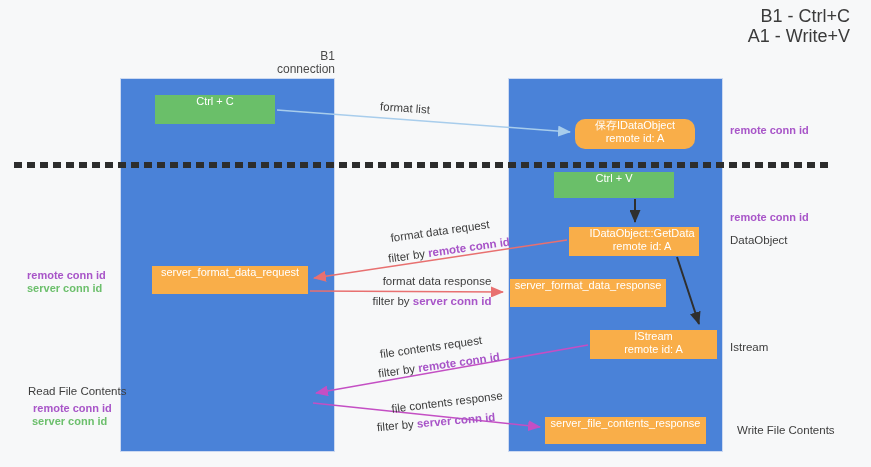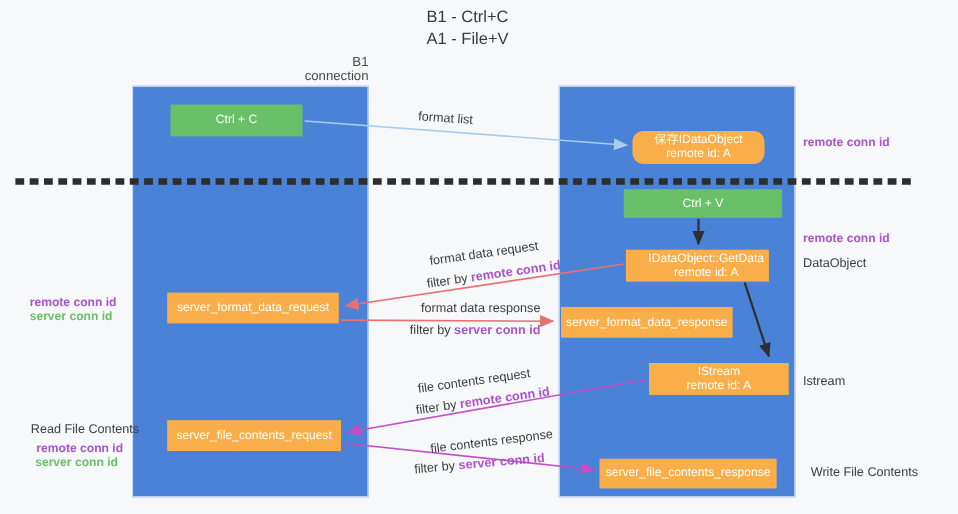--- a/index.html
+++ b/index.html
@@ -1,38 +1,38 @@
 <!DOCTYPE html>
 <html><head>
 <meta charset="utf-8">
 <style>
   html,body { margin:0; padding:0; background:#f7f8f9; }
   .canvas {
     position:relative; width:871px; height:467px; background:#f7f8f9;
     font-family:"Liberation Sans", sans-serif; overflow:hidden;
   }
   .title {
-    position:absolute; left:0; top:6px; width:850px; text-align:center;
-    font-size:15px; color:#3b3b3b; line-height:20px;
+    position:absolute; left:0; top:6px; width:850px; text-align:right;
+    font-size:18px; color:#3b3b3b; line-height:20px;
   }
   .col-header {
     position:absolute; width:215px; text-align:center;
     font-size:12px; color:#4a4a4a; line-height:13px; top:50px;
   }
   .col-header.left { left:120px;text-align:right; }
   .col-header.right { left:508px; }
   .lane {
     position:absolute; top:78px; width:215px; height:374px;
     background:#4a82d8; border:1px solid #ccd9f1; box-sizing:border-box;
   }
   .lane-left { left:120px; }
   .lane-right { left:508px; }
   .node {
     position:absolute; color:#ffffff; font-size:11px; line-height:13px;
-    display:flex; flex-direction:column; align-items:center; justify-content:center;
+    display:flex; flex-direction:column; align-items:center; justify-content:flex-start;
     text-align:center; box-sizing:border-box; white-space:nowrap;
   }
   .node.orange { background:#f9ae49; }
   .node.green  { background:#6abf69; }
   .svg-overlay { position:absolute; left:0; top:0; pointer-events:none; }
   .lbl {
     position:absolute; font-size:11.5px; color:#3d3d3d; white-space:nowrap;
     transform-origin:center center;
   }
   .lbl .purple { color:#a855c8; font-weight:bold; }
@@ -41,41 +41,41 @@
   .side.greent { color:#6cbf6c; font-weight:bold; font-size:11px; }
   .side.black  { color:#3d3d3d; font-size:11.5px; }
 </style>
 </head>
 <body>
 
 <div class="canvas">
 
   <div class="title">
     <div>B1 - Ctrl+C</div>
-    <div>A1 - File+V</div>
+    <div>A1 - Write+V</div>
   </div>
 
   <div class="col-header left">
     <div>B1</div>
     <div>connection</div>
   </div>
 
   <div class="lane lane-left"></div>
   <div class="lane lane-right"></div>
 
   <div class="node green" style="left:155px; top:95px; width:120px; height:29px;">
     <span>Ctrl + C</span>
   </div>
 
   <div class="node orange" style="left:575px; top:119px; width:120px; height:30px;border-radius:10px;">
     <span>保存IDataObject</span>
     <span>remote id: A</span>
   </div>
 
-  <div class="node green" style="left:567px; top:172px; width:144px; height:26px;">
+  <div class="node green" style="left:554px; top:172px; width:120px; height:26px;">
     <span>Ctrl + V</span>
   </div>
 
   <div class="node orange" style="left:569px; top:227px; width:130px; height:29px;padding-left:16px;">
     <span>IDataObject::GetData</span>
     <span>remote id: A</span>
   </div>
 
   <div class="node orange" style="left:510px; top:279px; width:156px; height:28px;">
     <span>server_format_data_response</span>
@@ -83,23 +83,20 @@
 
   <div class="node orange" style="left:152px; top:266px; width:156px; height:28px;">
     <span>server_format_data_request</span>
   </div>
 
   <div class="node orange" style="left:590px; top:330px; width:127px; height:29px;">
     <span>IStream</span>
     <span>remote id: A</span>
   </div>
 
-  <div class="node orange" style="left:152px; top:382px; width:158px; height:28px;">
-    <span>server_file_contents_request</span>
-  </div>
 
   <div class="node orange" style="left:545px; top:417px; width:161px; height:27px;">
     <span>server_file_contents_response</span>
   </div>
 
   <svg class="svg-overlay" width="871" height="467" viewBox="0 0 871 467">
     <defs>
       <marker id="ah-blue" markerUnits="userSpaceOnUse" markerWidth="13" markerHeight="11" refX="12" refY="5.5" orient="auto">
           <path d="M0,0 L13,5.5 L0,11 z" fill="#a8cdec"></path>
         </marker>

